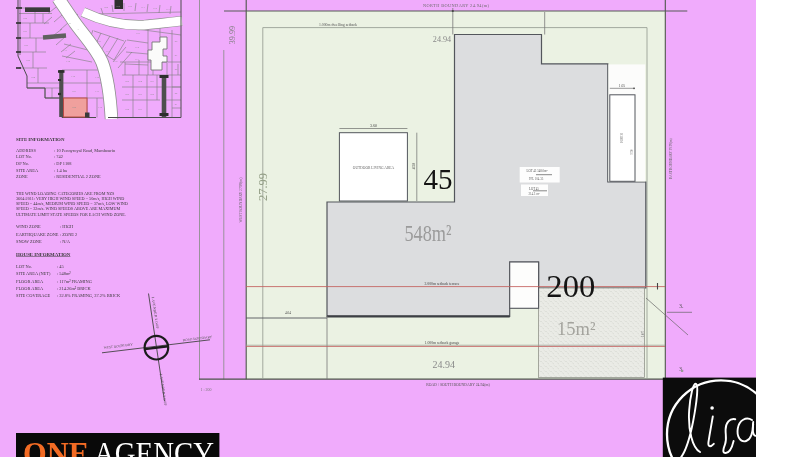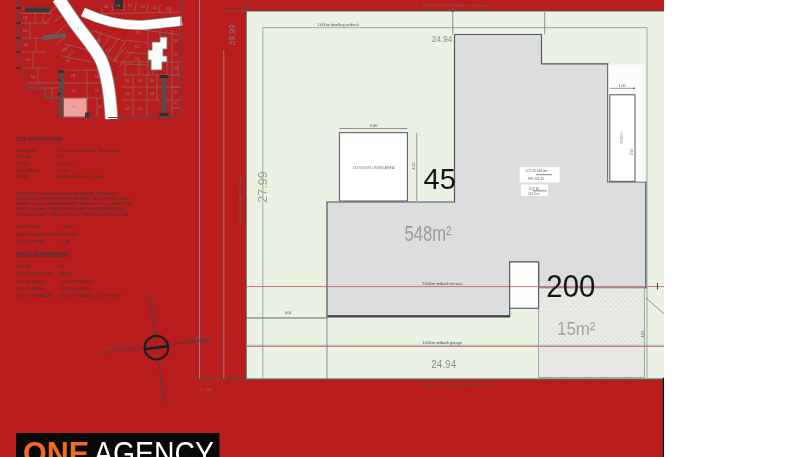--- a/index.html
+++ b/index.html
@@ -1,17 +1,17 @@
 <!DOCTYPE html>
 <html><head>
 <meta charset="utf-8">
 <style>
   html,body{margin:0;padding:0;background:#ffffff;}
-  #page{position:relative;width:664px;height:457px;overflow:hidden;background:#b91c1c;
-        font-family:Liberation Sans, sans-serif;}
+  #page{position:relative;width:756px;height:457px;overflow:hidden;background:#f0abfc;
+        font-family:Liberation Serif, serif;}
   svg{display:block;}
 </style>
 </head>
 <body>
 <div id="page">
 <svg width="800" height="457" viewBox="0 0 800 457" xmlns="http://www.w3.org/2000/svg">
 <defs>
   <pattern id="stip" width="5" height="5" patternUnits="userSpaceOnUse">
     <rect width="5" height="5" fill="#eaebe6"></rect>
     <circle cx="1" cy="1.5" r="0.45" fill="#b8bbb2"></circle>

